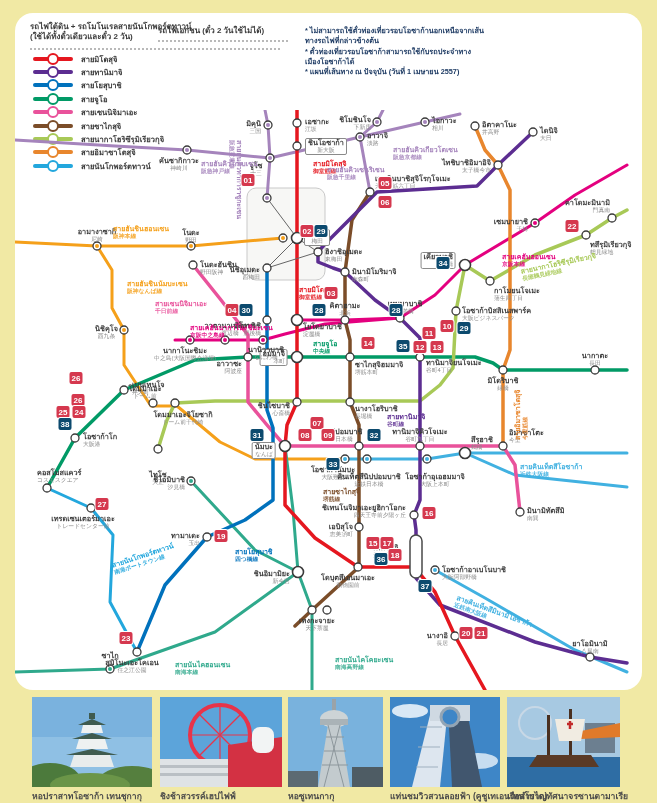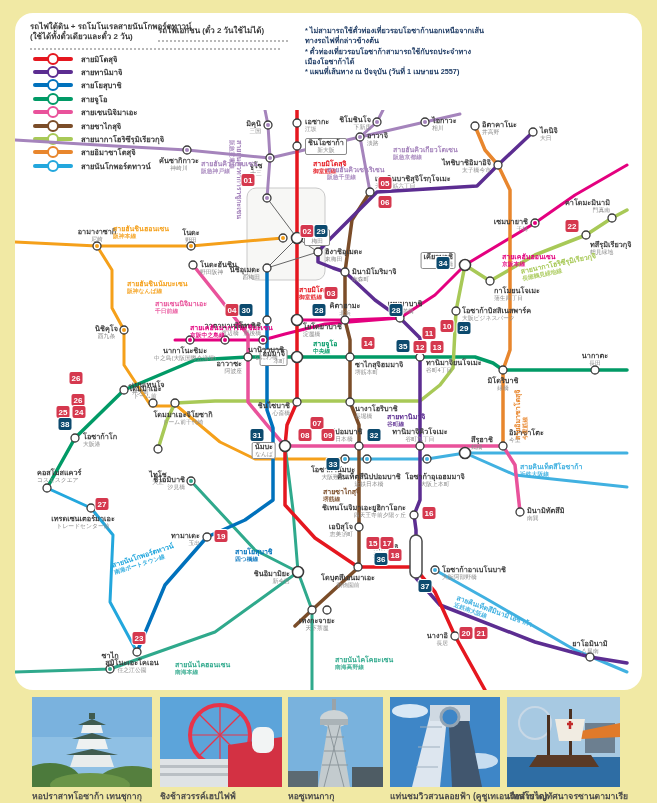--- a/index.html
+++ b/index.html
@@ -577,21 +577,21 @@
         <div class="badge g" style="left: 318px; top: 354px;">33</div>
         <div class="badge r" style="left: 206px; top: 426px;">19</div>
         <div class="badge r" style="left: 414px; top: 403px;">16</div>
         <div class="badge r" style="left: 358px; top: 433px;">15</div>
         <div class="badge r" style="left: 372px; top: 433px;">17</div>
         <div class="badge g" style="left: 366px; top: 449px;">36</div>
         <div class="badge r" style="left: 380px; top: 445px;">18</div>
         <div class="badge g" style="left: 410px; top: 476px;">37</div>
         <div class="badge r" style="left: 451px; top: 523px;">20</div>
         <div class="badge r" style="left: 466px; top: 523px;">21</div>
-        <div class="badge r" style="left: 124px; top: 528px;">23</div>
+        <div class="badge r" style="left: 111px; top: 528px;">23</div>
       </div>
   </div>
 
   <div class="photo" style="left:32px;width:120px;">
     <svg width="120" height="90" viewBox="0 0 120 90">
       <rect width="120" height="90" fill="#8fc0e4"></rect>
         <rect y="0" width="120" height="40" fill="#7ab2de"></rect>
       <ellipse cx="18" cy="82" rx="30" ry="16" fill="#4c7a3c"></ellipse>
         <ellipse cx="100" cy="85" rx="34" ry="16" fill="#557f3e"></ellipse>
         <ellipse cx="58" cy="88" rx="40" ry="12" fill="#6b9548"></ellipse>

